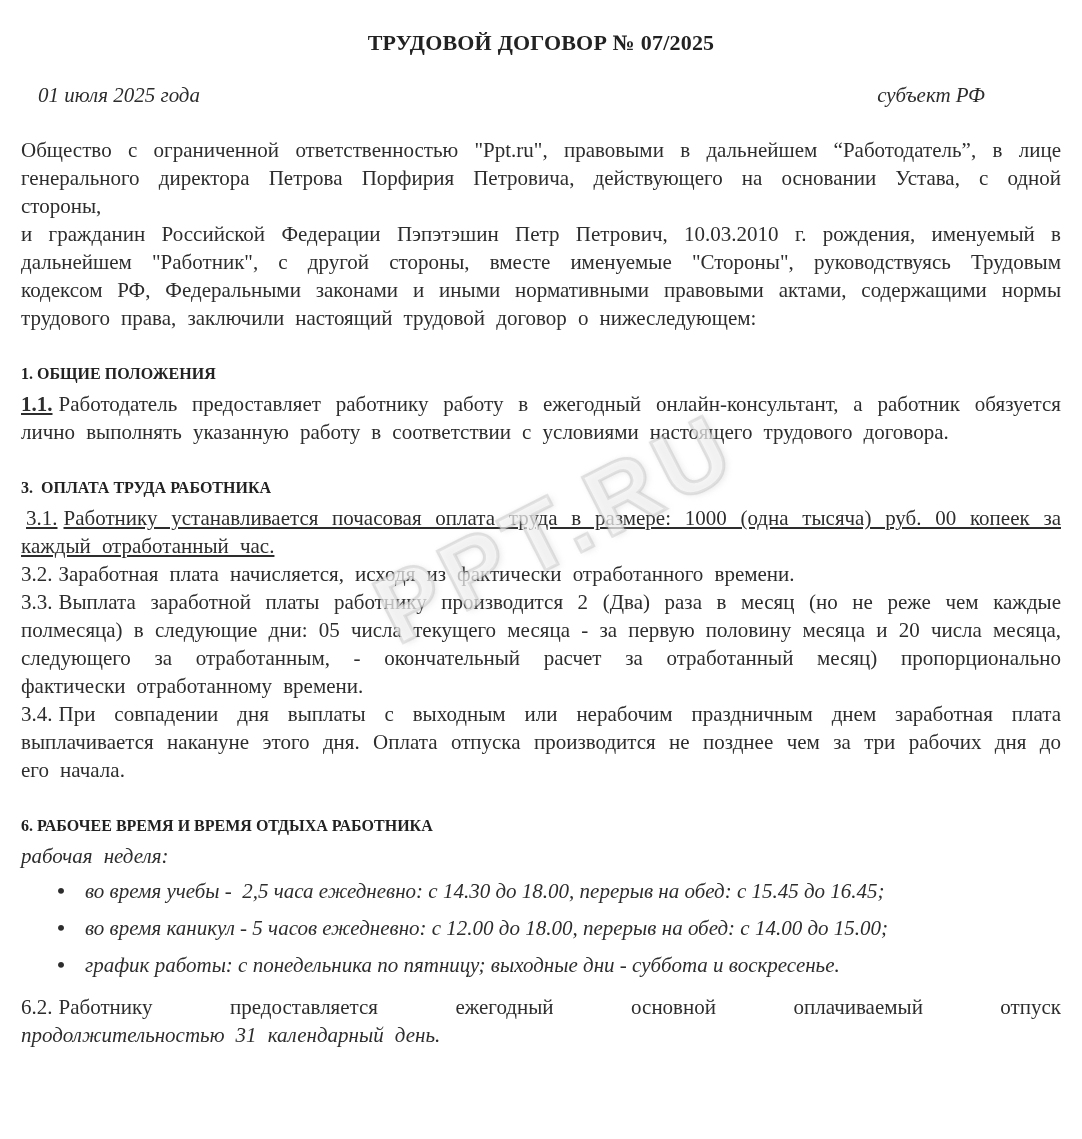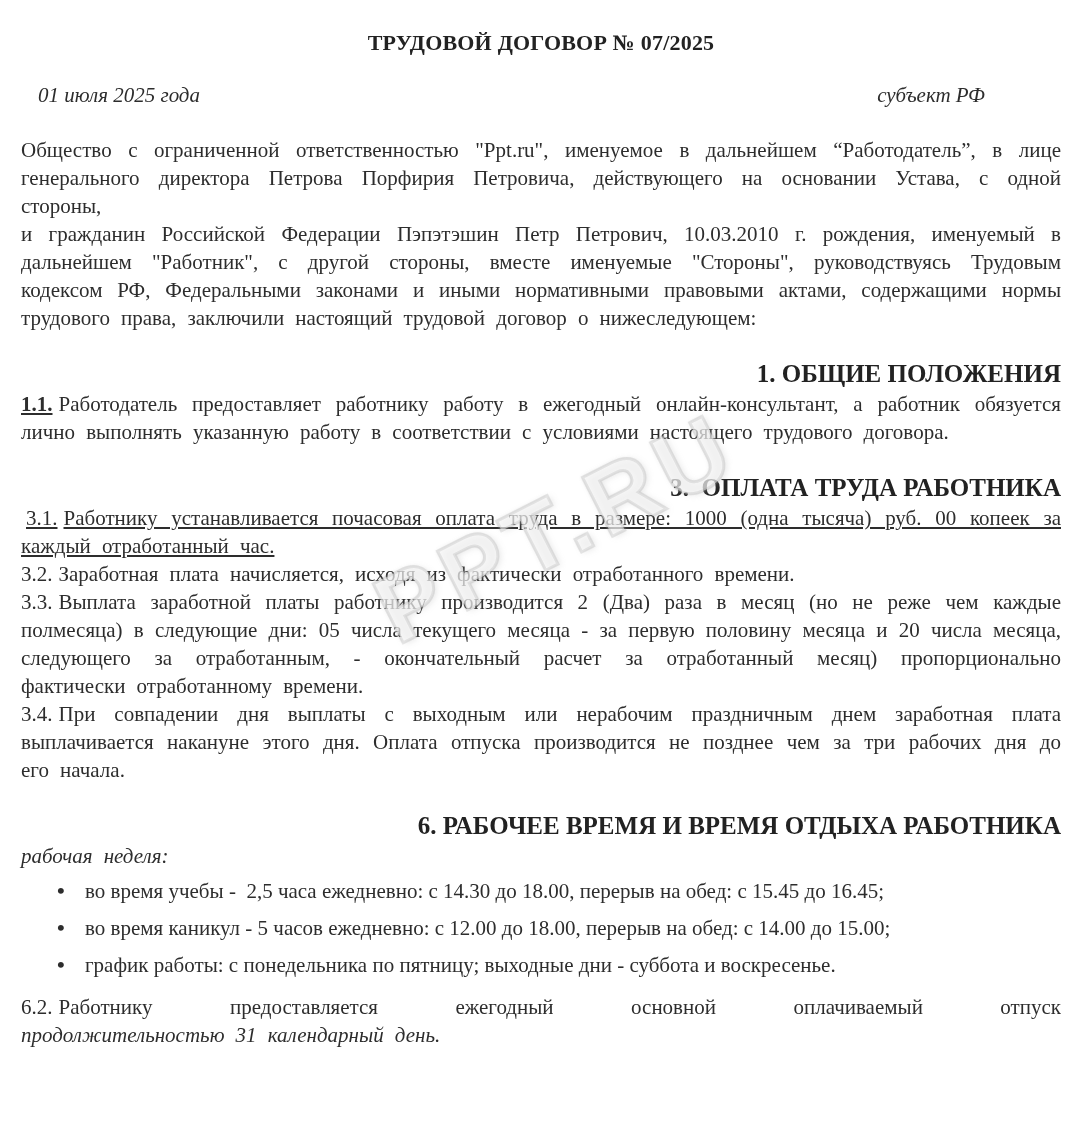--- a/index.html
+++ b/index.html
@@ -40,36 +40,37 @@
   .preamble { margin-top: 27px; }
   p.para {
     margin: 0;
     font-size: 21px;
     line-height: 28px;
     text-align: justify;
     word-spacing: 0.28em;
   }
   h2.section-heading {
     margin: 28px 0 2px 0;
-    text-align: right;
-    font-size: 25px;
+    text-align: left;
+    font-size: 16px;
     line-height: 28px;
     font-weight: bold;
     color: #222;
     white-space: pre-wrap;
   }
   .clause .num { margin-right: 6px; }
   .clause .num.bold { font-weight: bold; text-decoration: underline; }
   .c31 { text-indent: 5px; text-decoration: underline; }
   .fline { display: block; text-align-last: justify; }
   .l2 { display: block; font-style: italic; }
   ul.bullet-list {
     margin: 7px 0 14px 0;
     padding: 0;
     list-style: none;
+    font-style: italic;
   }
   ul.bullet-list li {
     position: relative;
     padding-left: 64px;
     font-size: 21px;
     line-height: 28px;
     margin-bottom: 9px;
     text-align: left;
   }
   ul.bullet-list li::before {
@@ -103,21 +104,21 @@
 <div class="page">
 
   <h1 class="doc-title">ТРУДОВОЙ ДОГОВОР № 07/2025</h1>
 
   <div class="date-row">
     <span>01 июля 2025 года</span>
     <span>субъект РФ</span>
   </div>
 
   <div class="preamble">
-    <p class="para">Общество с ограниченной ответственностью "Ppt.ru", именуемое в дальнейшем “Работодатель”, в лице генерального директора Петрова Порфирия Петровича, действующего на основании Устава, с одной стороны,</p>
+    <p class="para">Общество с ограниченной ответственностью "Ppt.ru", правовыми в дальнейшем “Работодатель”, в лице генерального директора Петрова Порфирия Петровича, действующего на основании Устава, с одной стороны,</p>
     <p class="para">и гражданин Российской Федерации Пэпэтэшин Петр Петрович, 10.03.2010 г. рождения, именуемый в дальнейшем "Работник", с другой стороны, вместе именуемые "Стороны", руководствуясь Трудовым кодексом РФ, Федеральными законами и иными нормативными правовыми актами, содержащими нормы трудового права, заключили настоящий трудовой договор о нижеследующем:</p>
   </div>
 
   <h2 class="section-heading">1. ОБЩИЕ ПОЛОЖЕНИЯ</h2>
   <p class="para clause">
     <span class="num bold">1.1.</span><span>Работодатель предоставляет работнику работу в ежегодный онлайн-консультант, а работник обязуется лично выполнять указанную работу в соответствии с условиями настоящего трудового договора.</span>
   </p>
 
   <h2 class="section-heading">3.&nbsp; ОПЛАТА ТРУДА РАБОТНИКА</h2>
   <p class="para clause c31">

